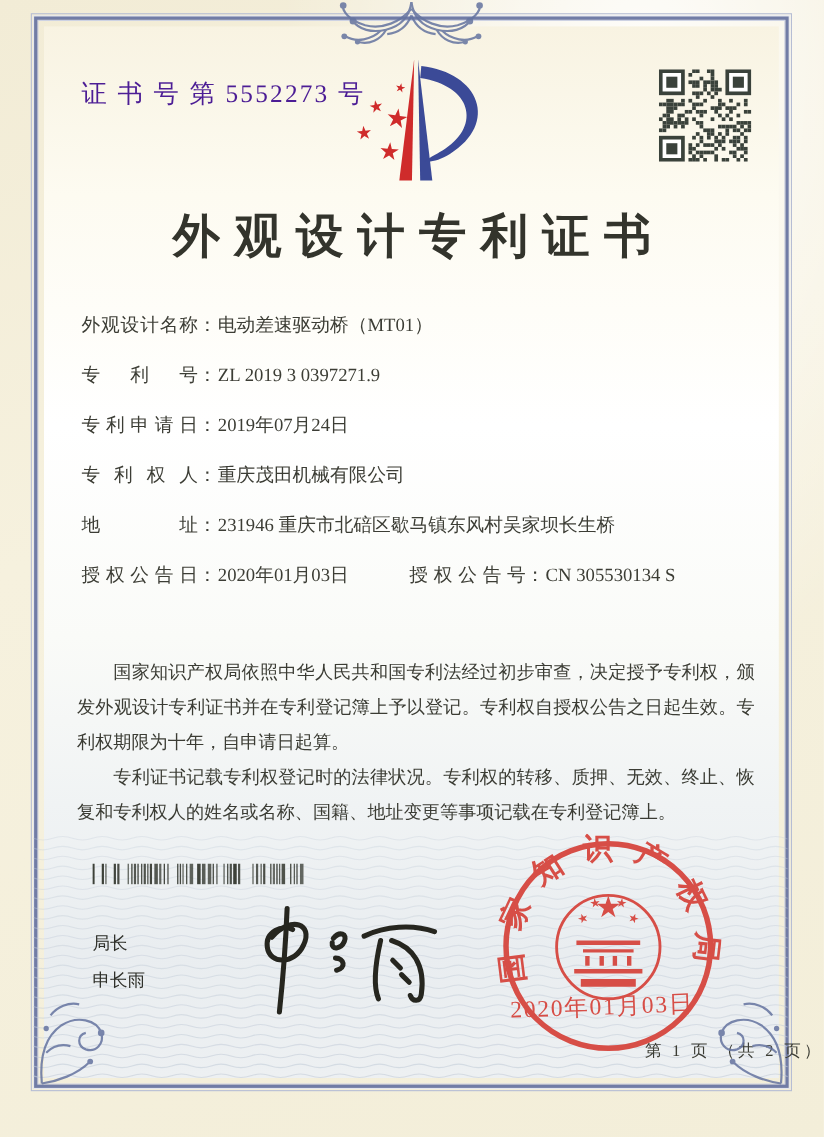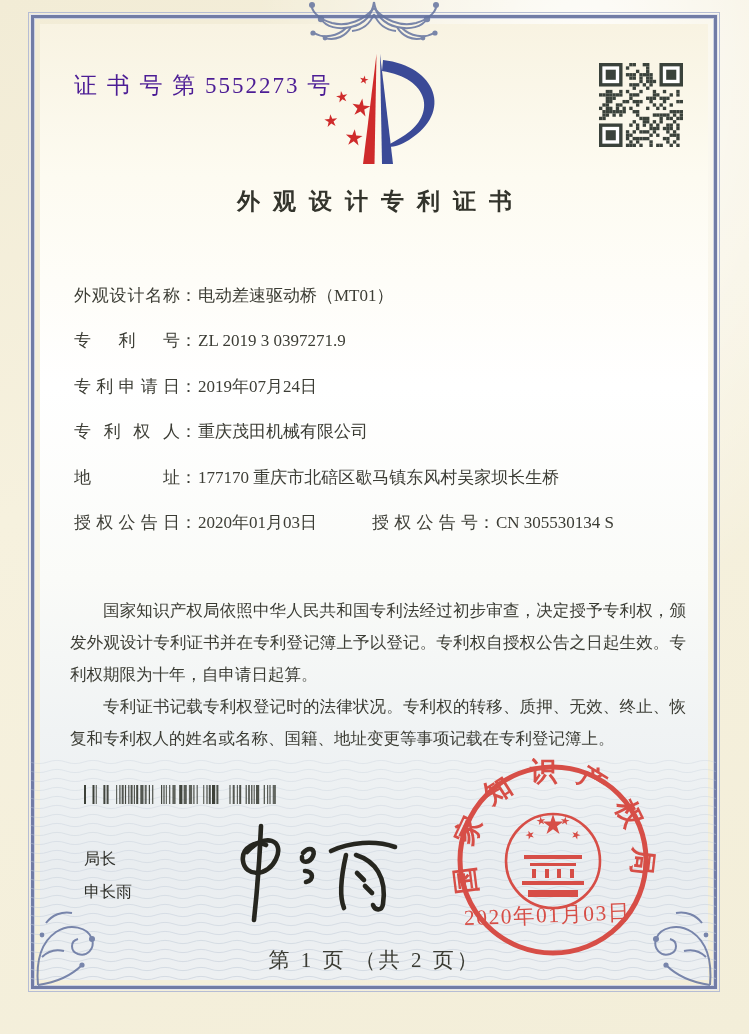--- a/index.html
+++ b/index.html
@@ -22,35 +22,35 @@
   
   .flourish-top{position:absolute;left:252px;top:0;width:244px;height:46px;z-index:4;}
   .flourish-bl{position:absolute;left:32px;top:901px;width:74px;height:88px;z-index:4;}
   .flourish-br{position:absolute;left:642px;top:901px;width:74px;height:88px;z-index:4;transform:scaleX(-1);}
   
   .content{position:absolute;inset:0;z-index:2;}
   .cert-no{position:absolute;left:74px;top:70px;font-size:23px;letter-spacing:2px;color:#4c1d95;}
   .logo{position:absolute;left:296px;top:46px;width:162px;height:124px;}
   .qr{position:absolute;left:599px;top:63px;width:84px;height:84px;}
   .title{position:absolute;left:0;top:186px;width:100%;text-align:center;
-    font-size:23px;font-weight:700;letter-spacing:13px;padding-left:13px;box-sizing:border-box;color:#33342c;}
+    font-size:43px;font-weight:700;letter-spacing:13px;padding-left:13px;box-sizing:border-box;color:#33342c;}
   .fields{position:absolute;left:74px;top:284px;width:606px;font-size:17px;color:#3c3d35;}
   .field-row{height:45.4px;position:relative;}
   .flabel{display:inline-block;width:106px;text-align:justify;text-align-last:justify;}
   .fvalue{margin-left:1px;}
   .grant-right{position:absolute;left:298px;top:0;}
   .paras{position:absolute;left:70px;top:595px;width:616px;font-size:16.5px;line-height:32px;
     text-align:justify;color:#3b3c34;}
   .paras p{margin:0;text-indent:2em;}
   .barcode{position:absolute;left:84px;top:785px;width:200px;height:19px;}
   .director{position:absolute;left:84px;top:842px;font-size:16px;color:#2e2f29;line-height:33px;
     font-family:"Liberation Sans","DejaVu Sans",sans-serif;}
   .signature{position:absolute;left:205px;top:820px;width:196px;height:110px;}
   .seal{position:absolute;left:450px;top:758px;width:206px;height:210px;z-index:3;opacity:.95;}
-  .page-info{position:absolute;left:0;top:946px;width:100%;text-align:center;font-size:21px;
+  .page-info{position:absolute;left:0;top:946px;width:100%;text-align:right;font-size:15px;
     letter-spacing:3px;color:#3b3c34;z-index:2;}
   .back-note{position:absolute;left:0;top:998px;width:100%;text-align:center;font-size:17px;
     font-style:italic;letter-spacing:4px;color:#33342c;margin-top:47px;}
 </style>
 </head>
 <body>
 
 <div class="sheen"></div>
 
 <div class="frame-outer">
@@ -356,21 +356,21 @@
     <div class="field-row">
       <span class="flabel">专利号</span><span>：</span><span class="fvalue">ZL 2019 3 0397271.9</span>
     </div>
     <div class="field-row">
       <span class="flabel">专利申请日</span><span>：</span><span class="fvalue">2019年07月24日</span>
     </div>
     <div class="field-row">
       <span class="flabel">专利权人</span><span>：</span><span class="fvalue">重庆茂田机械有限公司</span>
     </div>
     <div class="field-row">
-      <span class="flabel">地址</span><span>：</span><span class="fvalue">177170 重庆市北碚区歇马镇东风村吴家坝长生桥</span>
+      <span class="flabel">地址</span><span>：</span><span class="fvalue">231946 重庆市北碚区歇马镇东风村吴家坝长生桥</span>
     </div>
     <div class="field-row">
       <span class="flabel">授权公告日</span><span>：</span><span class="fvalue">2020年01月03日</span>
       <span class="grant-right">
         <span class="flabel">授权公告号</span><span>：</span><span class="fvalue">CN 305530134 S</span>
       </span>
     </div>
   </div>
 
   <div class="paras">

